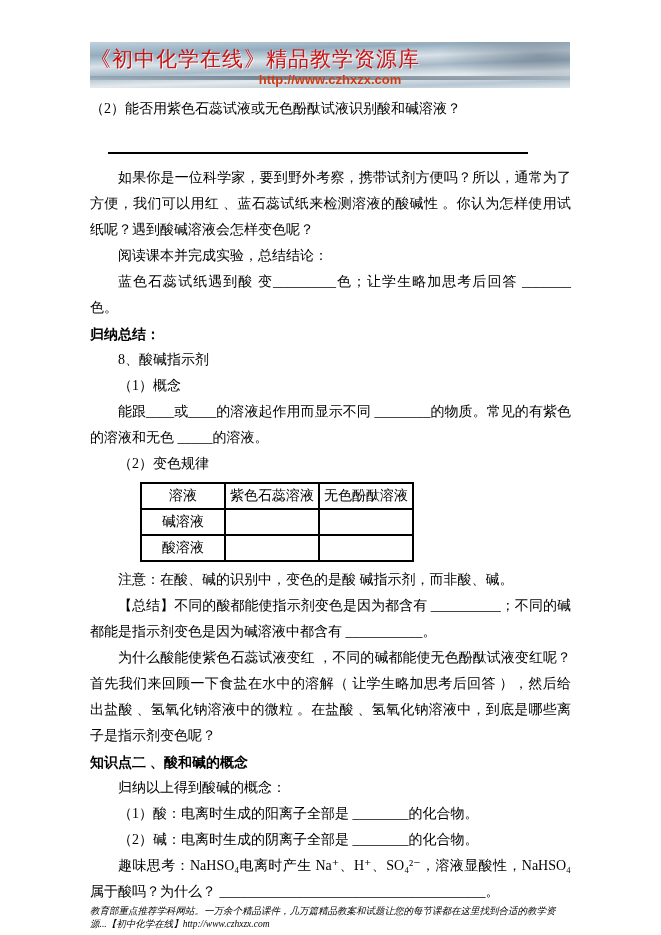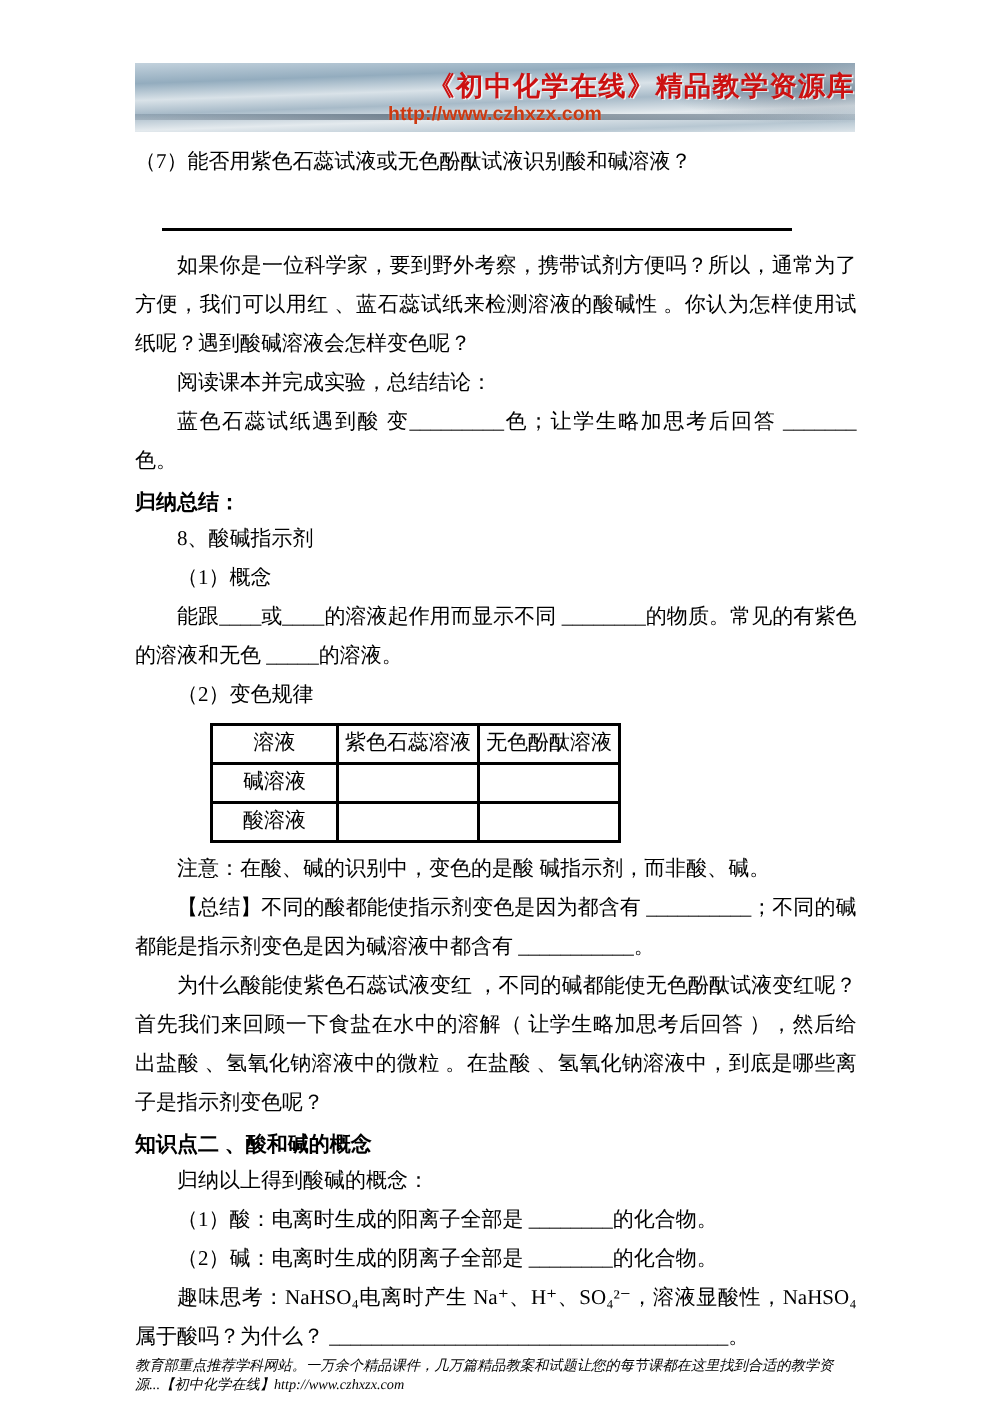--- a/index.html
+++ b/index.html
@@ -23,21 +23,21 @@
   .banner::before{
     content:""; position:absolute; right:0; top:0; width:150px; height:46px;
     background:radial-gradient(ellipse at 80% 30%, rgba(60,80,100,.45) 0%, rgba(60,80,100,0) 60%);
   }
   .banner::after{
     content:""; position:absolute; left:0; bottom:8px; width:100%; height:4px;
     background:linear-gradient(90deg, rgba(30,50,70,.15), rgba(30,50,70,.55) 40%, rgba(30,50,70,.35) 80%, rgba(30,50,70,.1));
   }
   .banner-title{
     position:relative; z-index:2; margin-top:3px;
-    text-align:right; font-weight:bold; font-size:18px; letter-spacing:1px;
+    text-align:left; font-weight:normal; font-size:21px; letter-spacing:1px;
     color:#cc1111; text-shadow:1px 1px 0 rgba(255,255,255,.75);
     font-family:"Liberation Serif","DejaVu Serif",serif;
   }
   .banner-url{
     position:relative; z-index:2; margin-top:-1px;
     text-align:center; font-weight:bold; font-size:13px;
     color:#cc3911; text-shadow:0 0 1px rgba(255,255,255,.4);
     font-family:"Liberation Sans","DejaVu Sans",sans-serif;
   }
   
@@ -78,21 +78,21 @@
 
 <div class="page">
 
   <div class="banner">
     <div class="banner-title">《初中化学在线》精品教学资源库</div>
     <div class="banner-url">http://www.czhxzx.com</div>
   </div>
 
   <div class="content">
 
-    <p>（7）能否用紫色石蕊试液或无色酚酞试液识别酸和碱溶液？</p>
+    <p>（2）能否用紫色石蕊试液或无色酚酞试液识别酸和碱溶液？</p>
 
     <div class="answer-line"></div>
 
     <p class="indent">如果你是一位科学家，要到野外考察，携带试剂方便吗？所以，通常为了方便，我们可以用红 、蓝石蕊试纸来检测溶液的酸碱性 。你认为怎样使用试纸呢？遇到酸碱溶液会怎样变色呢？</p>
 
     <p class="indent">阅读课本并完成实验，总结结论：</p>
 
     <p class="indent">蓝色石蕊试纸遇到酸 变_________色；让学生略加思考后回答 _______色。</p>
 
     <p class="h-bold">归纳总结：</p>

